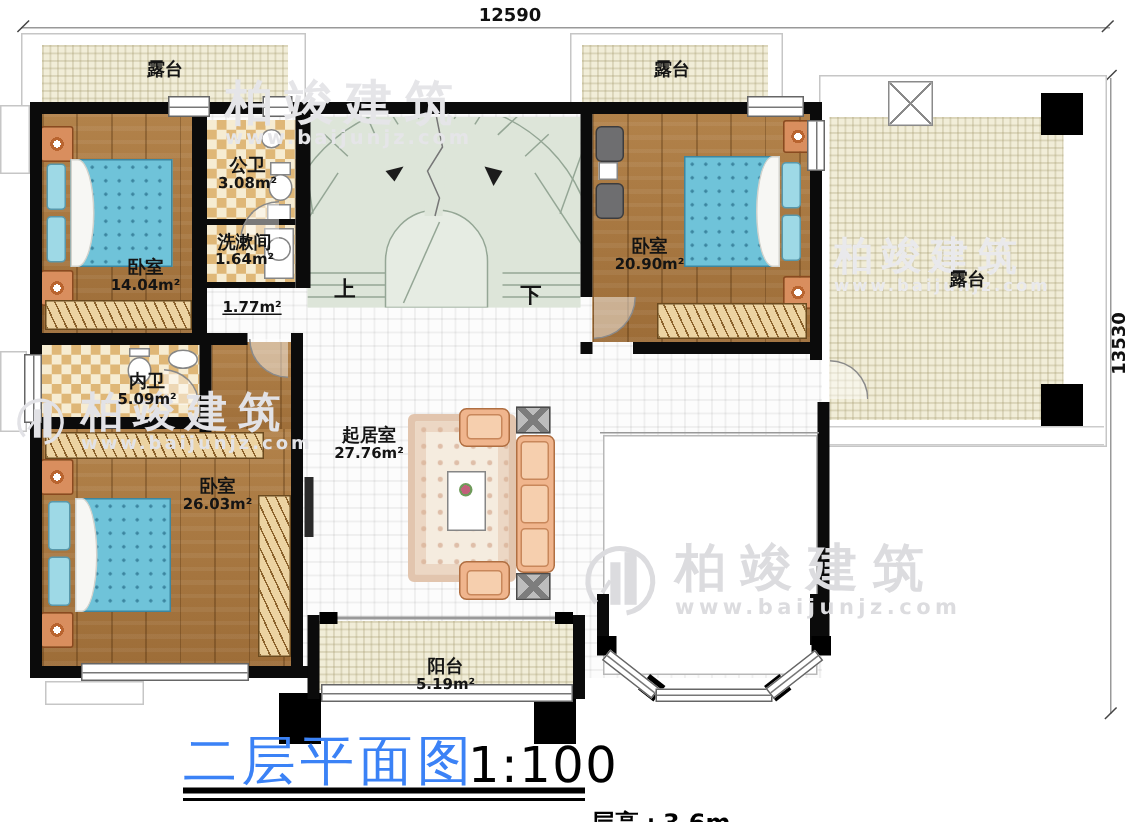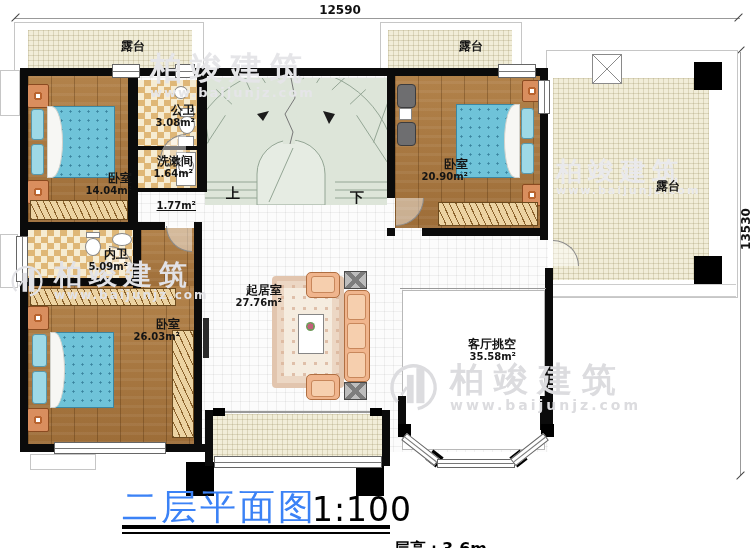--- a/index.html
+++ b/index.html
@@ -44,21 +44,21 @@
   .cushion{position:absolute;background:#f6cfae;border:1px solid #c8875b;border-radius:3px;box-sizing:border-box;}
   .stable{position:absolute;background:#bdbdbd;border:1px solid #4a4a4a;
      background-image:linear-gradient(45deg,transparent 42%,#7d7d7d 42% 58%,transparent 58%),
                       linear-gradient(-45deg,transparent 42%,#7d7d7d 42% 58%,transparent 58%);box-sizing:border-box;}
   .rug{position:absolute;background:#f5ecdf;border:5px solid #e2c5ae;border-radius:4px;
      background-image:radial-gradient(rgba(200,145,115,.5) 1.4px,transparent 2px);background-size:11px 11px;
      box-shadow:inset 0 0 0 7px rgba(222,182,152,.38);box-sizing:border-box;}
   .fix{position:absolute;background:#fff;border:1px solid #868686;box-sizing:border-box;}
   .round{border-radius:50%;}
   .tv{position:absolute;background:#2b2b2b;}
-  .lbl{position:absolute;color:#141414;font-weight:bold;text-align:right;line-height:1.12;white-space:nowrap;}
+  .lbl{position:absolute;color:#141414;font-weight:bold;text-align:center;line-height:1.12;white-space:nowrap;}
   .lbl .nm{font-size:12px;display:block;}
   .lbl .ar{font-size:10px;display:block;}
   .dimtext{position:absolute;font-size:12px;font-weight:bold;color:#111;text-align:center;}
   .tick{position:absolute;width:11px;height:1px;background:#444;transform:rotate(-45deg);}
   .wm{position:absolute;color:#e5e5e8;display:flex;align-items:center;gap:8px;pointer-events:none;}
   .wm .brand{font-weight:bold;}
   .wm .url{font-weight:bold;letter-spacing:2px;}
   .wm .txtcol{display:flex;flex-direction:column;line-height:1.05;}
   .xbox{position:absolute;background:#fff;border:1px solid #8a8a8a;box-sizing:border-box;
      background-image:linear-gradient(45deg,transparent calc(50% - .7px),#8a8a8a calc(50% - .7px) calc(50% + .7px),transparent 0),
@@ -317,23 +317,23 @@
     <span class="ar">5.09m²</span>
   </div>
   <div class="lbl" style="left:110px;top:318px;width:70px;">
     <span class="nm">卧室</span>
     <span class="ar">26.03m²</span>
   </div>
   <div class="lbl" style="left:210px;top:284px;width:72px;">
     <span class="nm">起居室</span>
     <span class="ar">27.76m²</span>
   </div>
-  <div class="lbl" style="left:428px;top:338px;width:88px;">
-    <span class="nm">客厅挑空</span>
-    <span class="ar">35.58m²</span>
+  <div class="lbl" style="left:262px;top:438px;width:70px;">
+    <span class="nm">阳台</span>
+    <span class="ar">5.19m²</span>
   </div>
   <div class="lbl" style="left:220px;top:186px;width:20px;font-size:14px;">
     <span>上</span>
   </div>
   <div class="lbl" style="left:344px;top:190px;width:20px;font-size:14px;">
     <span>下</span>
   </div>
 
   <div class="titleMain" style="left:122px;top:483px;">二层平面图</div>
   <div class="abs" style="left:122px;top:525px;width:268px;height:4px;background:#000;"></div>

